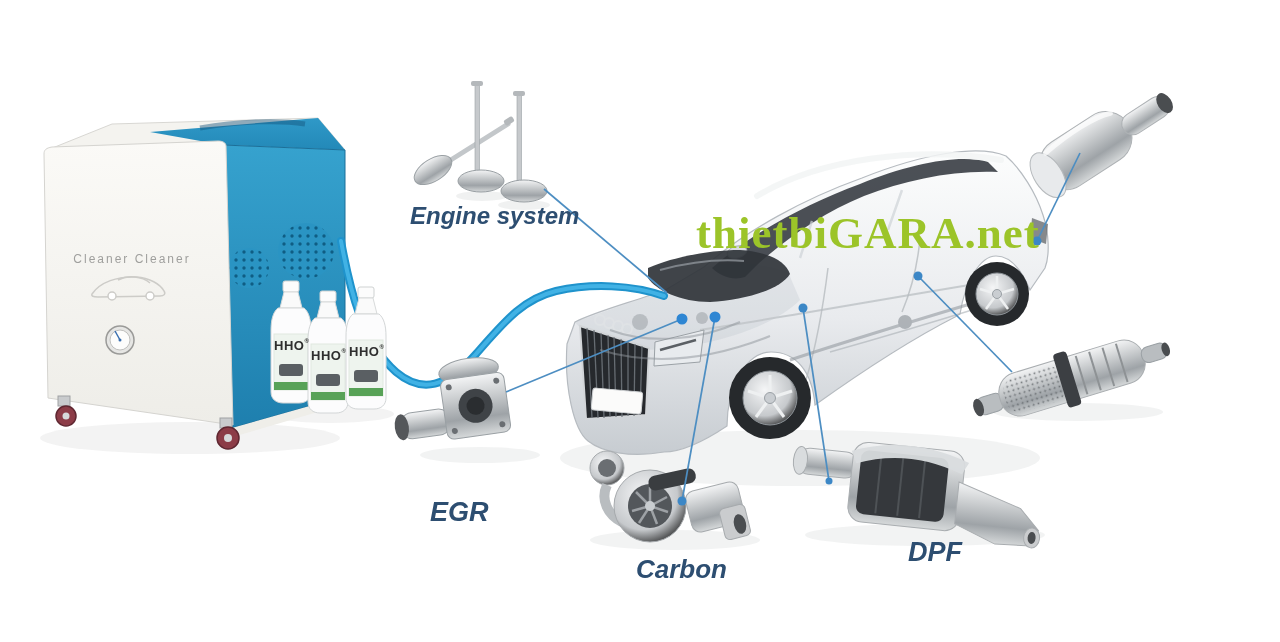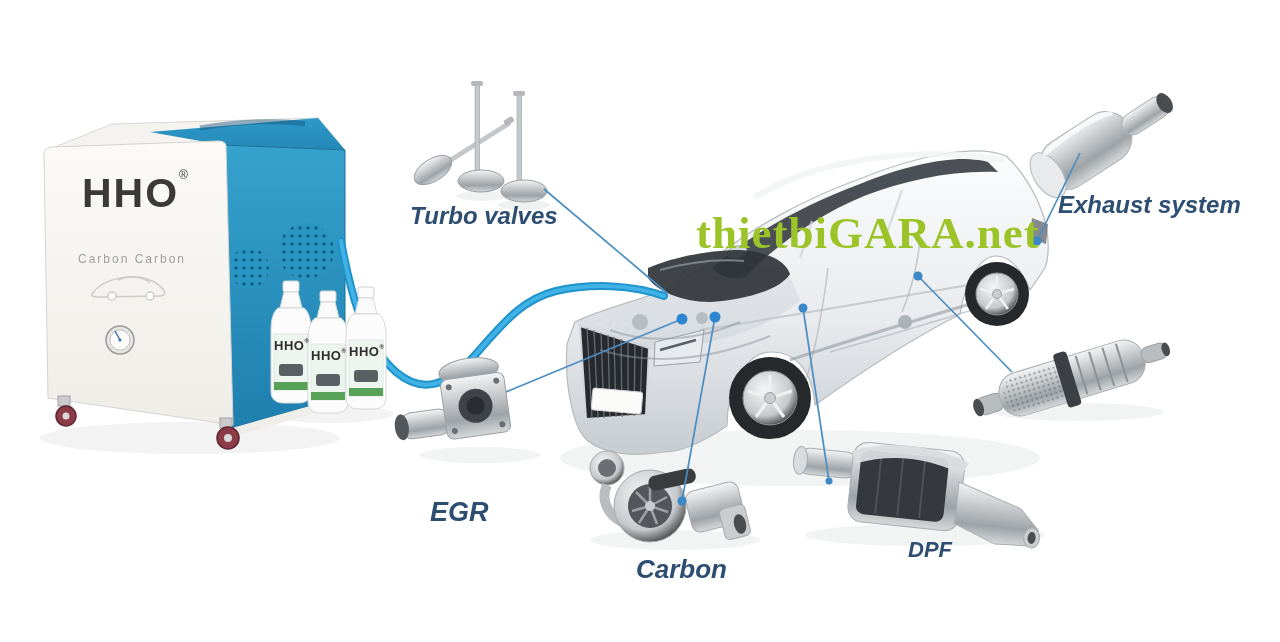--- a/index.html
+++ b/index.html
@@ -335,28 +335,26 @@
     <circle cx="682" cy="319" r="5.5" fill="#2e86d3"></circle>
     <circle cx="715" cy="317" r="5.5" fill="#2e86d3"></circle>
     <circle cx="682" cy="501" r="4.5" fill="#3c87c6"></circle>
     <circle cx="803" cy="308" r="4.5" fill="#3c87c6"></circle>
     <circle cx="829" cy="481" r="3.5" fill="#3c87c6"></circle>
     <circle cx="918" cy="276" r="4.5" fill="#3c87c6"></circle>
     <circle cx="1037" cy="241" r="4.5" fill="#3c87c6"></circle>
   </g>
 </svg>
 
-<div class="txt hho-logo" style="left:82px;top:168px;"><span>HHO</span><sup>®</sup></div>
-<div class="txt machine-sub" style="left:62px;top:252px;width:140px;text-align:center;">Carbon Carbon</div>
+<div class="txt machine-sub" style="left:62px;top:252px;width:140px;text-align:center;">Cleaner Cleaner</div>
 
 <div class="txt bottle-brand" style="left:274px;top:338px;"><span>HHO</span><sup>®</sup></div>
 <div class="txt bottle-brand" style="left:311px;top:348px;"><span>HHO</span><sup>®</sup></div>
 <div class="txt bottle-brand" style="left:349px;top:344px;"><span>HHO</span><sup>®</sup></div>
 
 <div class="txt watermark" style="left:696px;top:207px;">thietbiGARA.net</div>
 
-<div class="txt part-label" style="left:410px;top:202px;font-size:24px;">Turbo valves</div>
-<div class="txt part-label" style="left:1058px;top:191px;font-size:24px;">Exhaust system</div>
+<div class="txt part-label" style="left:410px;top:202px;font-size:24px;">Engine system</div>
 <div class="txt part-label" style="left:430px;top:465px;font-size:27px;margin-top:32px;">EGR</div>
 <div class="txt part-label" style="left:636px;top:554px;font-size:26px;">Carbon</div>
-<div class="txt part-label" style="left:908px;top:537px;font-size:22px;">DPF</div>
+<div class="txt part-label" style="left:908px;top:537px;font-size:27px;">DPF</div>
 
 </div>
 
 </body></html>

